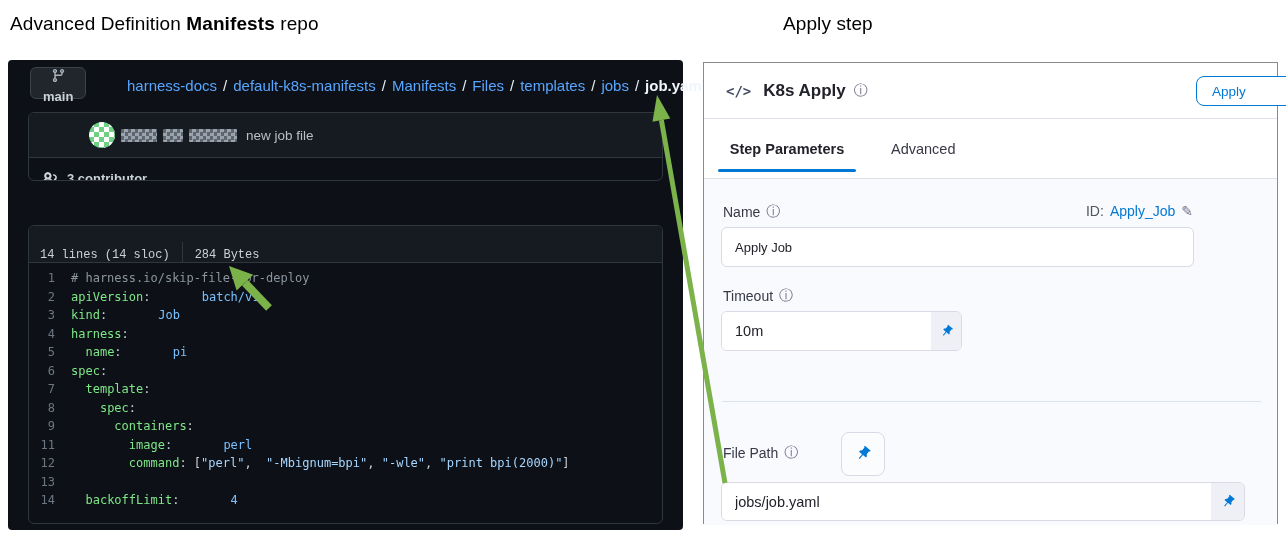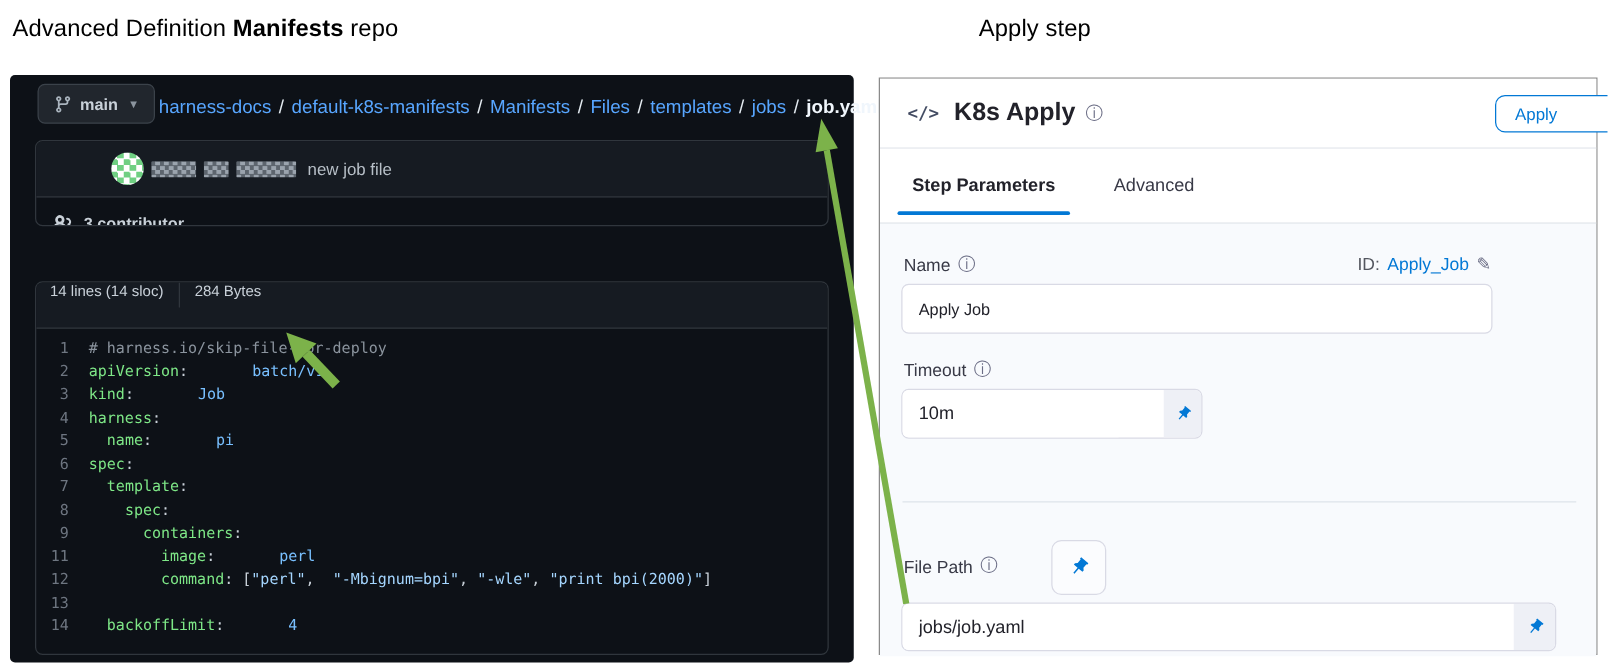--- a/index.html
+++ b/index.html
@@ -16,21 +16,21 @@
   
   .gh-panel {
     position:absolute; left:8px; top:60px; width:675px; height:470px;
     background:#0d1117; border-radius:4px; color:#c9d1d9;
   }
   .gh-topbar { position:absolute; left:0; top:0; width:100%; height:50px; }
   .branch-btn {
     position:absolute; left:22px; top:7px; height:32px; padding:0 12px;
     display:flex; align-items:center; gap:6px;
     background:#21262d; border:1px solid #3b424a; border-radius:6px;
-    color:#c9d1d9; font-size:13px; font-weight:600; cursor:pointer;
+    color:#c9d1d9; font-size:13px; font-weight:600; cursor:pointer;flex-direction:column;
   }
   .branch-btn svg { display:block; }
   .caret { font-size:9px; color:#8b949e; margin-left:2px; }
   .breadcrumb {
     position:absolute; left:119px; top:0; height:50px; display:flex; align-items:center;
     font-size:15px; white-space:nowrap;
   }
   .breadcrumb .sep { color:#e6edf3; margin:0 6px; }
   .breadcrumb .bc-link { color:#58a6ff; cursor:pointer; }
   .breadcrumb .bc-repo { color:#58a6ff; font-weight:normal; cursor:pointer; }
@@ -58,22 +58,22 @@
   .contrib-row { height:40px; display:flex; align-items:center; padding-left:13px; gap:8px; }
   .contrib-row svg { display:block; }
   .contrib-label { font-size:13px; font-weight:bold; color:#c9d1d9; }
 
   .code-box {
     position:absolute; left:20px; top:165px; width:635px; height:299px;
     border:1px solid #30363d; border-radius:6px; overflow:hidden; background:#0d1117;
   }
   .code-header {
     height:37px; background:#161b22; border-bottom:1px solid #30363d;
-    display:flex; align-items:flex-start; padding-left:11px;
-    font-family:Liberation Sans, sans-serif; font-size:12px; color:#c9d1d9;
+    display:flex; align-items:flex-end; padding-left:11px;
+    font-family:Liberation Mono, monospace; font-size:12px; color:#c9d1d9;
   }
   .code-header .vdiv { width:1px; height:20px; background:#30363d; margin:0 12px; }
   .code-body { padding-top:6px; font-family:"DejaVu Sans Mono", monospace; font-size:12px; }
   .cl { display:flex; height:18.5px; line-height:18.5px; }
   .ln { width:42px; flex:0 0 auto; text-align:right; padding-right:16px; color:#6e7681; cursor:pointer; }
   .lc { white-space:pre; }
   .tk-k { color:#7ee787; }
   .tk-v { color:#79c0ff;padding-left:44px; }
   .tk-s { color:#a5d6ff; }
   .tk-p { color:#c9d1d9; }
@@ -82,21 +82,21 @@
   
   .step-panel {
     position:absolute; left:703px; top:62px; width:575px; height:462px;
     background:#ffffff; border:1px solid #8a8a8a;
   }
   .step-header {
     position:relative; height:56px; display:flex; align-items:center;
     padding:0 22px; border-bottom:1px solid #e0e4ea; background:#fff;
   }
   .code-glyph { font-family:"DejaVu Sans Mono", monospace; font-weight:bold; font-size:14px; color:#434c63; }
-  .step-title { font-size:20px; font-weight:bold; color:#22222a; margin-left:12px; }
+  .step-title { font-size:17px; font-weight:bold; color:#22222a; margin-left:12px; }
   .info-icon { color:#6b6d85; font-size:14px; margin-left:8px; cursor:pointer; }
   .apply-btn {
     position:absolute; left:492px; top:13px; height:30px; width:112px;
     background:#fff; border:1.5px solid #0278d5; border-radius:8px;
     color:#0278d5; font-size:13.5px; text-align:left; padding-left:15px; cursor:pointer;
     font-family:"Liberation Sans", sans-serif;
   }
   .tabs-row {
     position:relative; height:60px; background:#fff; border-bottom:1px solid #dde2e8;
     display:flex; align-items:center;

